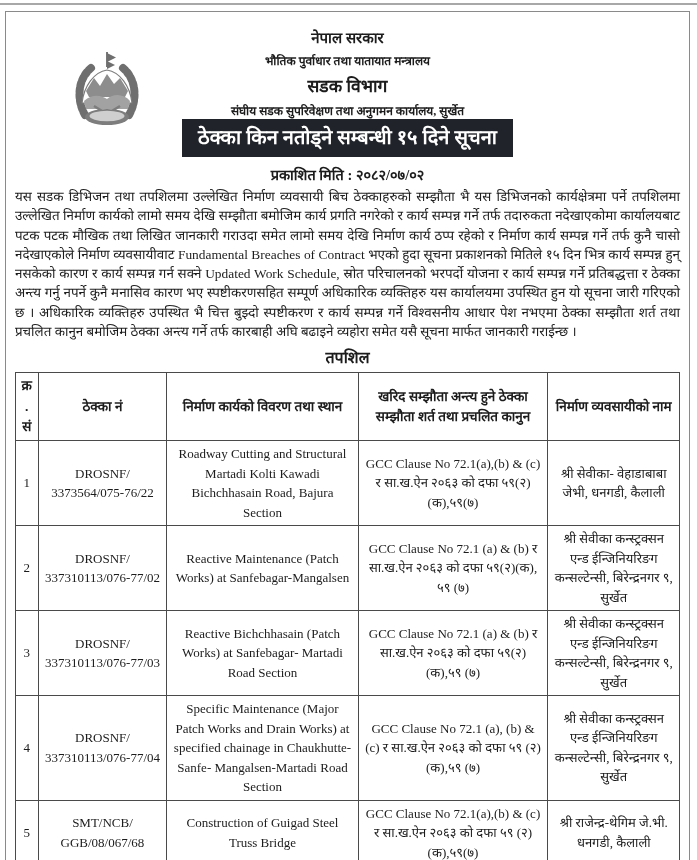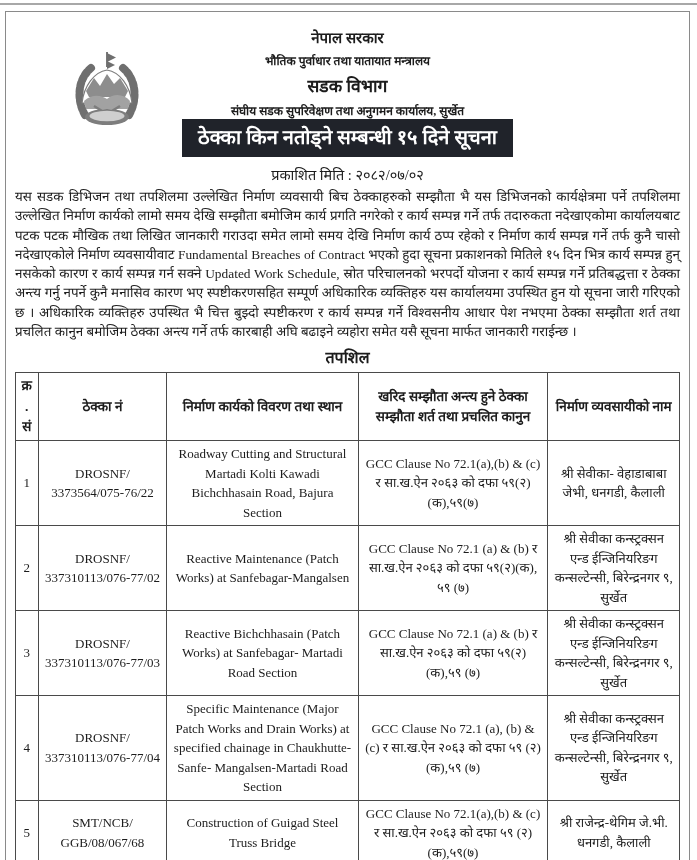--- a/index.html
+++ b/index.html
@@ -34,21 +34,21 @@
   .h-line4 { font-size: 12px; font-weight: bold; margin: 5px 0 0; }
   .h-line5 { font-size: 19.5px; font-weight: bold; margin: 6px 0 0; }
   .banner-wrap { margin-top: 0; }
   .banner {
     display: inline-block;
     background: #20232a;
     color: #ffffff;
     font-size: 20px; font-weight: bold;
     padding: 4px 16px 7px 16px;
   }
-  .pub-date { font-size: 14.5px; font-weight: normal; margin-top: 7px; }
+  .pub-date { font-size: 14.5px; font-weight: bold; margin-top: 7px; }
   
   .notice-text {
     margin-top: 3px;
     font-size: 13.4px;
     line-height: 19.3px;
     text-align: justify;
   }
   .table-title {
     text-align: center; font-weight: bold;
     font-size: 16px; margin: 5px 0 4px 0;

